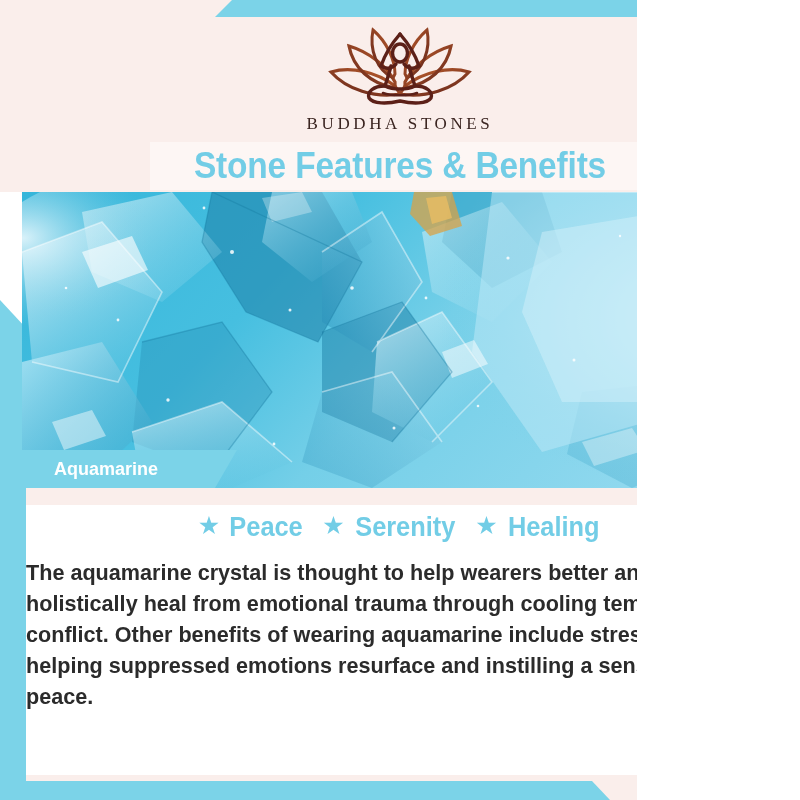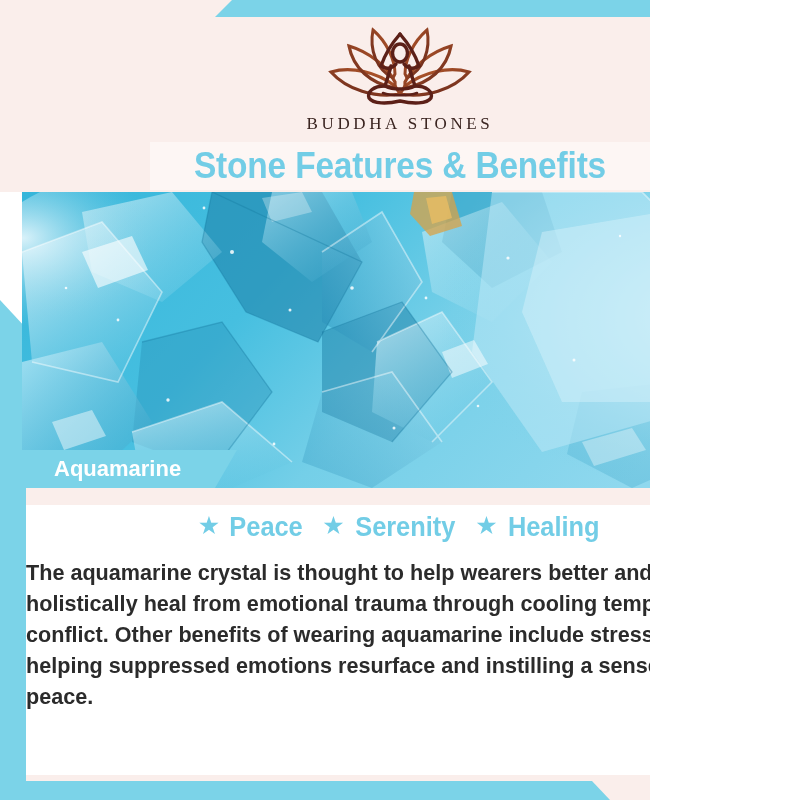--- a/index.html
+++ b/index.html
@@ -7,21 +7,20 @@
     width:800px;height:800px;
     font-family:"Liberation Sans", sans-serif;
     background:#ffffff;
     overflow:hidden;
   }
   #card{
     position:relative;
     width:637px;height:800px;
     background:#ffffff;
     overflow:hidden;
-    padding-left:13px;
   }
 
   
   .deco{position:absolute;}
 
   
   .bg-cream-top{
     left:0;top:0;width:800px;height:192px;
     background:#faeeeb;
   }
@@ -106,21 +105,21 @@
   .badge{
     position:absolute;left:22px;top:450px;width:215px;height:38px;
     background:#7bd3e8;
     clip-path:polygon(0 0, 215px 0, 193px 38px, 0 38px);
   }
   .badge-text{
     position:absolute;left:54px;top:450px;height:38px;
     display:flex;align-items:center;
     font-family:"Liberation Sans",sans-serif;
     font-weight:700;
-    font-size:22px;
+    font-size:18px;
     color:#ffffff;
     letter-spacing:0px;
   }
 
   
   .keywords{
     position:absolute;left:0;top:512px;width:800px;
     display:flex;align-items:center;justify-content:center;
     gap:17px;
   }

